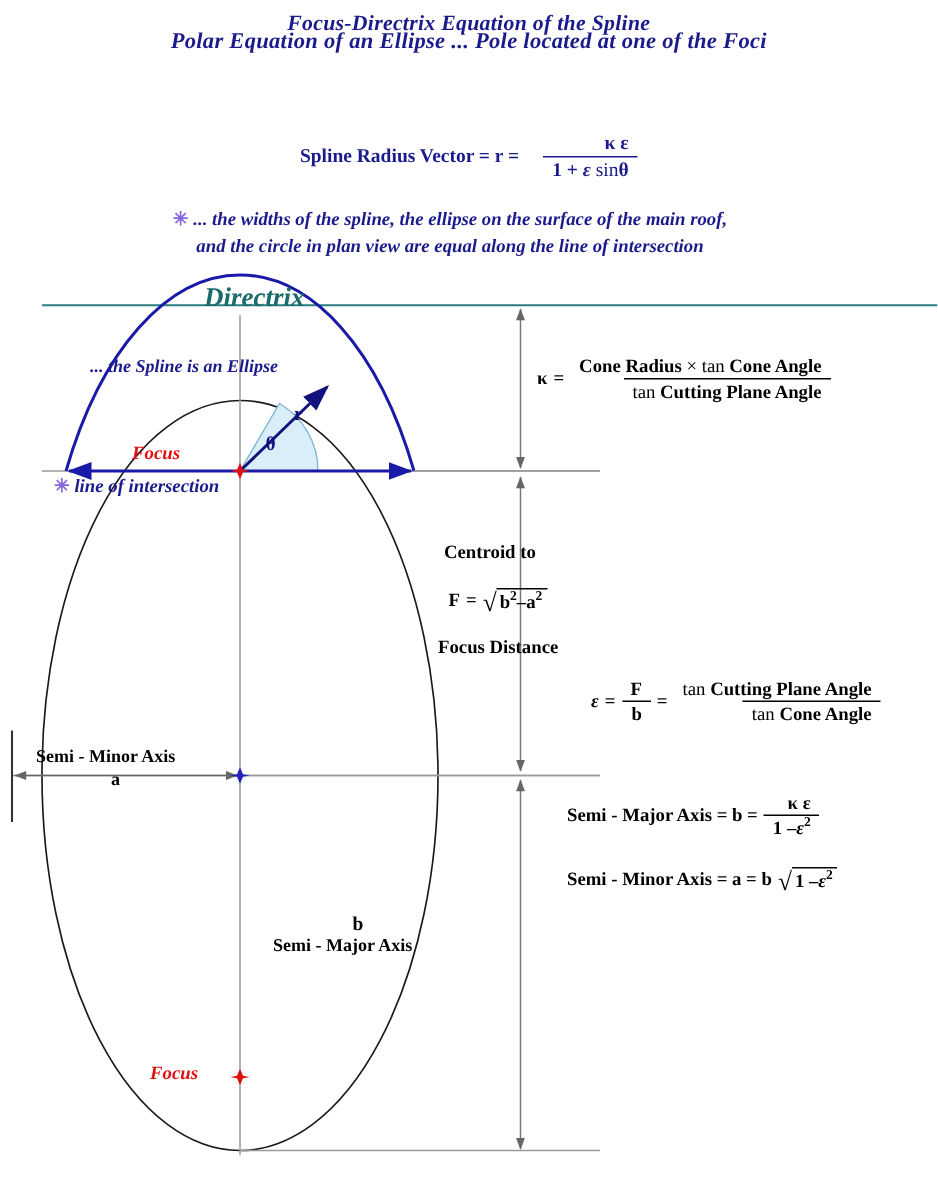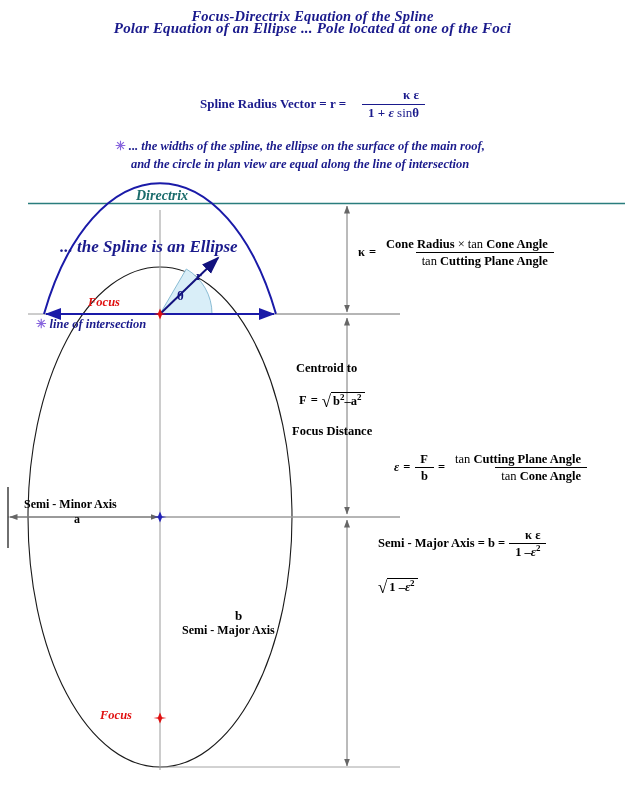--- a/index.html
+++ b/index.html
@@ -89,27 +89,27 @@
   #note .star { color: #8866dd; font-style: normal; }
 
   
   .lbl {
     position: absolute;
     white-space: nowrap;
     font-family: "Liberation Serif", serif;
   }
   .lbl-directrix {
     color: #1a6b6b;
-    font-size: 14px;
+    font-size: 18px;
     font-weight: bold;
     font-style: italic;
   }
   .lbl-spline {
     color: #1a1a8c;
-    font-size: 17px;
+    font-size: 12px;
     font-weight: bold;
     font-style: italic;
   }
   .lbl-focus {
     color: #e01010;
     font-size: 12.5px;
     font-weight: bold;
     font-style: italic;
   }
   .lbl-loi {
@@ -327,19 +327,20 @@
 
   <div class="formula" style="left:378px; top:528px;">
     <span>Semi - Major Axis  =  b  =</span>
     <span class="frac">
       <span class="num">κ ε</span>
       <span class="den"><span>1 –</span><span class="ital">ε</span><sup>2</sup></span>
     </span>
   </div>
 
   <div class="formula" style="left:378px; top:578px;">
+    <span>Semi - Minor Axis  =  a  =  b</span>
     <span class="sqrt">
       <span class="radical">√</span>
       <span class="body"><span>1 –</span><span class="ital">ε</span><sup>2</sup></span>
     </span>
   </div>
 
 </div>
 
 </body></html>

